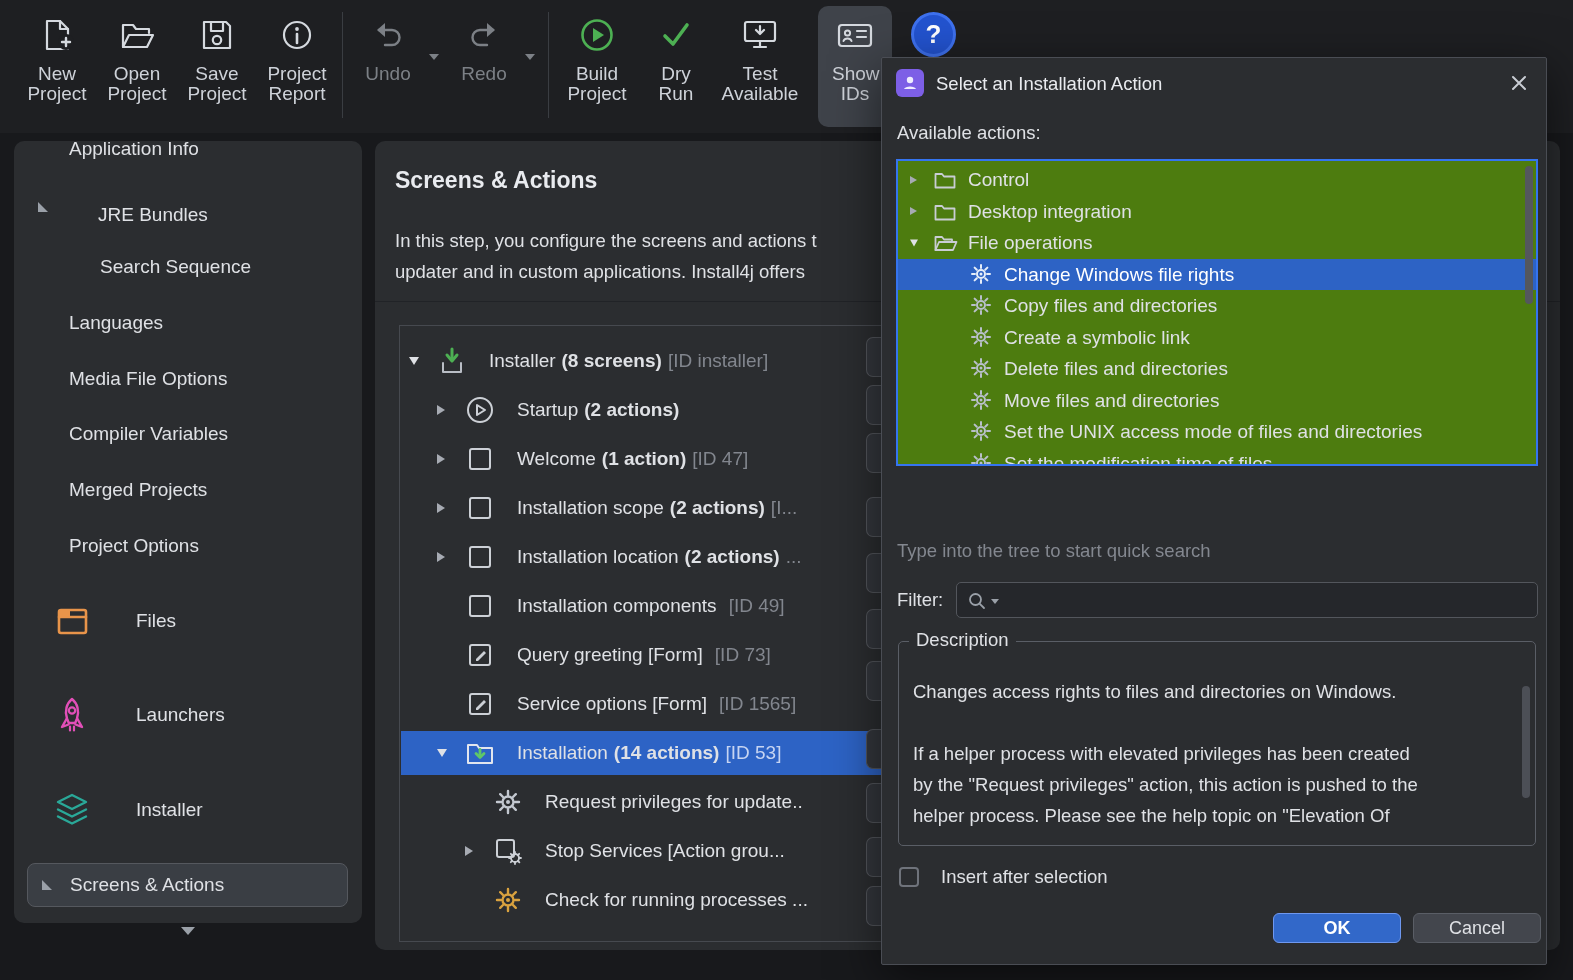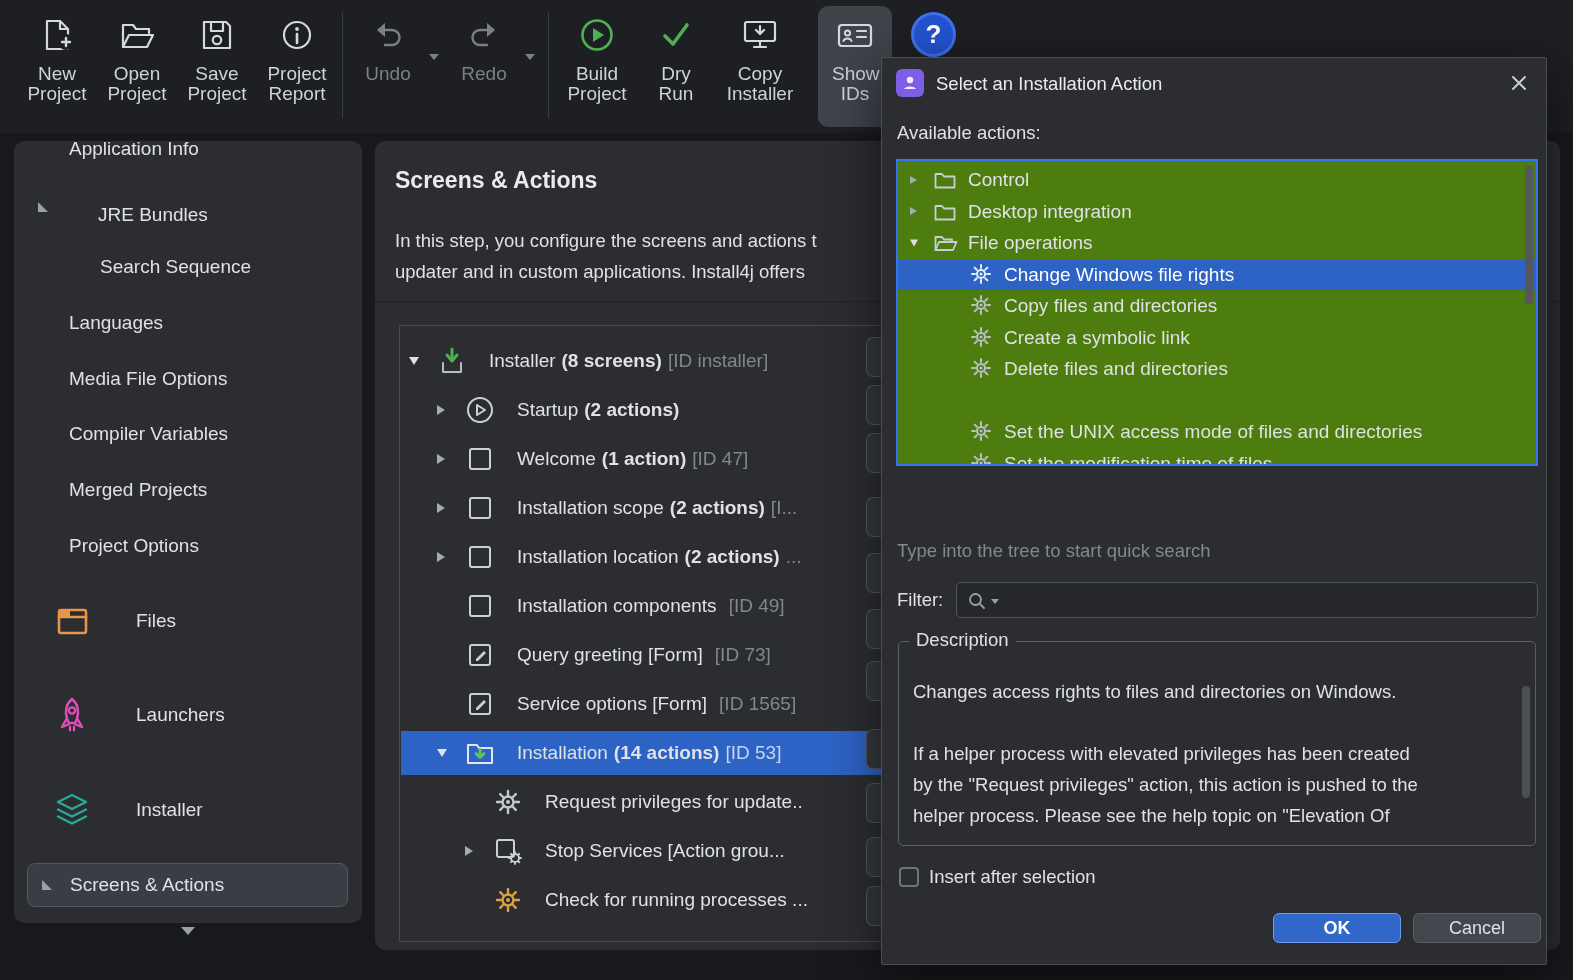--- a/index.html
+++ b/index.html
@@ -86,21 +86,21 @@
   .filter-input { position:absolute; left:74px; right:8px; top:524px; height:36px; background:#25272b; border:1px solid #53565c; border-radius:5px; }
   .fmag { position:absolute; left:10px; top:8px; }
   .fdrop { position:absolute; left:34px; top:16px; width:0; height:0; border-left:4px solid transparent; border-right:4px solid transparent; border-top:5px solid #9aa0a8; }
 
   .descbox { position:absolute; left:16px; right:10px; top:583px; height:205px; border:1px solid #5a5e66; border-radius:5px; }
   .desc-legend { position:absolute; left:10px; top:-13px; padding:0 7px; background:#2b2d30; font-size:18.5px; color:#dfe1e5; }
   .desc-lines { position:absolute; left:14px; right:42px; top:34px; }
   .dline { height:31px; line-height:31px; font-size:18.5px; white-space:nowrap; overflow:hidden; }
   .desc-scroll { position:absolute; right:5px; top:44px; width:8px; height:112px; background:#4c4f56; border-radius:4px; }
 
-  .chk-row { position:absolute; left:17px; top:808px; display:flex; align-items:center; gap:10px; }
+  .chk-row { position:absolute; left:17px; top:808px; display:flex; align-items:center; gap:22px; }
   .chkbox { width:20px; height:20px; border:2px solid #6f737b; border-radius:4px; background:transparent; }
   .chk-label { font-size:18.5px; }
   .btn { position:absolute; top:855px; height:30px; border-radius:6px; font-size:18px; display:flex; align-items:center; justify-content:center; }
   .btn-ok { left:391px; width:128px; background:#3268c9; border:1px solid #6f98ef; color:#fff; font-weight:bold; }
   .btn-cancel { left:531px; width:128px; background:#43464d; border:1px solid #5a5e66; color:#dfe1e5; }
 </style>
 </head>
 <body>
 
 <div class="toolbar">
@@ -196,21 +196,21 @@
   </div>
 
   <div class="tbtn" style="left:720px">
     <span class="ticon">
       <svg width="38" height="38" viewBox="0 0 38 38">
           <rect x="4" y="6" width="30" height="19" rx="2" fill="none" stroke="#d5d9df" stroke-width="2.2"></rect>
           <path d="M19 10v7M15 14l4 4 4-4" fill="none" stroke="#d5d9df" stroke-width="2.2"></path>
           <path d="M19 25v6M13 31h12" fill="none" stroke="#d5d9df" stroke-width="2.2"></path>
         </svg>
     </span>
-    <span class="tlabel">Copy Installer</span>
+    <span class="tlabel">Test Available</span>
   </div>
 
   <div class="tbtn" style="left:815px">
     <span class="ticon">
       <svg width="38" height="38" viewBox="0 0 38 38">
           <rect x="3" y="9" width="32" height="21" rx="3" fill="none" stroke="#d5d9df" stroke-width="2.2"></rect>
           <circle cx="11.5" cy="17" r="2.6" fill="none" stroke="#d5d9df" stroke-width="2"></circle>
           <path d="M7.5 25c1.2-3.4 6.8-3.4 8 0" fill="none" stroke="#d5d9df" stroke-width="2"></path>
           <path d="M21 15h9M21 21h9" stroke="#d5d9df" stroke-width="2.2" fill="none"></path>
         </svg>
@@ -520,20 +520,32 @@
         <svg width="20" height="20" viewBox="0 0 20 20">
             <g stroke="#b9c0cb" stroke-width="2" fill="none">
               <circle cx="10" cy="10" r="4"></circle>
               <path d="M10 1v3M10 16v3M1 10h3M16 10h3M3.6 3.6l2.2 2.2M14.2 14.2l2.2 2.2M16.4 3.6l-2.2 2.2M5.8 14.2l-2.2 2.2"></path>
             </g>
             <circle class="hub" cx="10" cy="10" r="1.5" fill="#b9c0cb"></circle>
           </svg>
       </span>
       <span class="dlabel">Delete files and directories</span>
     </div>
+    <div class="drow lvl1" style="top:223.5px">
+      <span class="dgear">
+        <svg width="20" height="20" viewBox="0 0 20 20">
+            <g stroke="#b9c0cb" stroke-width="2" fill="none">
+              <circle cx="10" cy="10" r="4"></circle>
+              <path d="M10 1v3M10 16v3M1 10h3M16 10h3M3.6 3.6l2.2 2.2M14.2 14.2l2.2 2.2M16.4 3.6l-2.2 2.2M5.8 14.2l-2.2 2.2"></path>
+            </g>
+            <circle class="hub" cx="10" cy="10" r="1.5" fill="#b9c0cb"></circle>
+          </svg>
+      </span>
+      <span class="dlabel">Move files and directories</span>
+    </div>
     <div class="drow lvl1" style="top:255px">
       <span class="dgear">
         <svg width="20" height="20" viewBox="0 0 20 20">
             <g stroke="#b9c0cb" stroke-width="2" fill="none">
               <circle cx="10" cy="10" r="4"></circle>
               <path d="M10 1v3M10 16v3M1 10h3M16 10h3M3.6 3.6l2.2 2.2M14.2 14.2l2.2 2.2M16.4 3.6l-2.2 2.2M5.8 14.2l-2.2 2.2"></path>
             </g>
             <circle class="hub" cx="10" cy="10" r="1.5" fill="#b9c0cb"></circle>
           </svg>
       </span>

